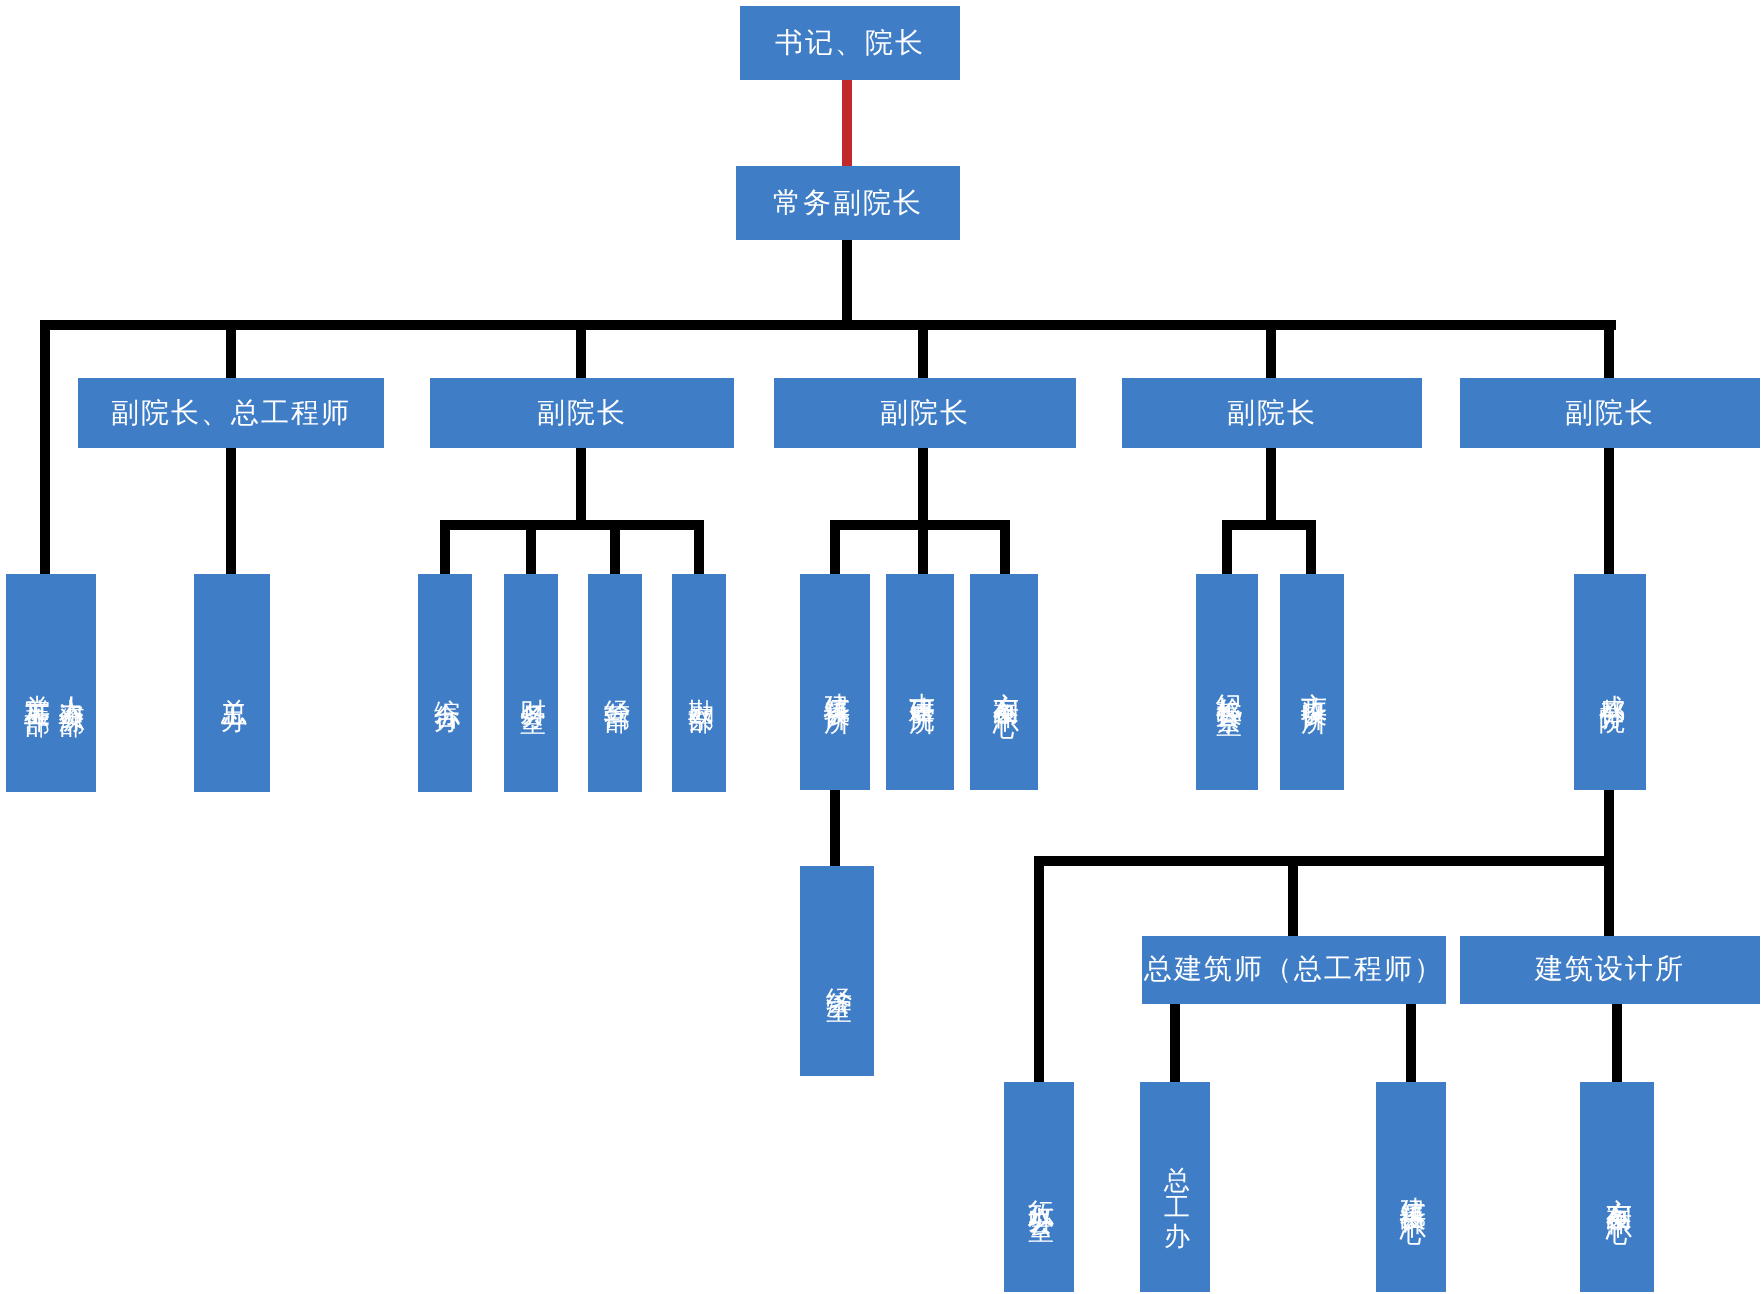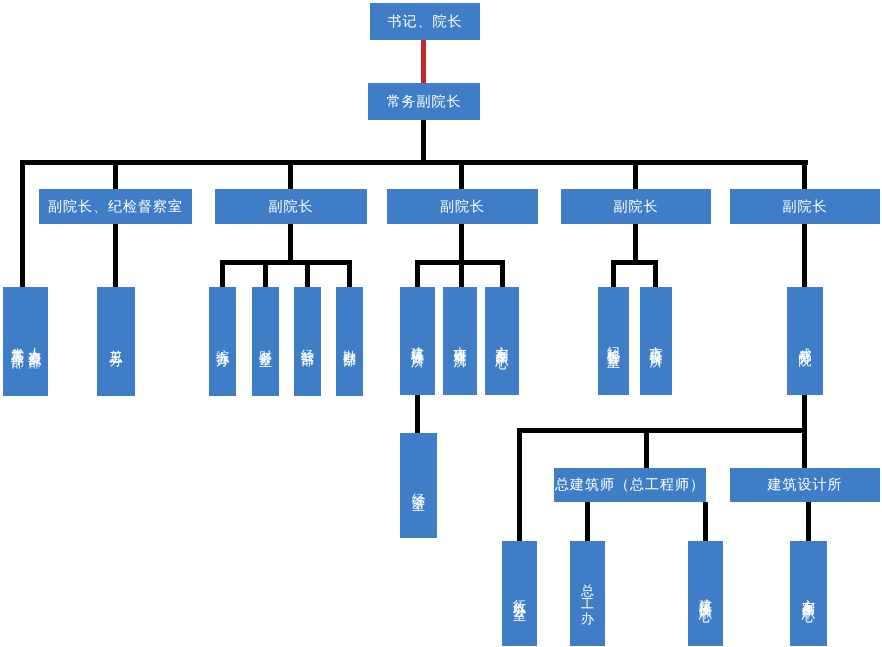--- a/index.html
+++ b/index.html
@@ -110,21 +110,21 @@
   <div class="line" style="left:644px;top:428px;width:5px;height:40px"></div>
   <div class="line" style="left:802px;top:428px;width:5px;height:40px"></div>
 
   <div class="line" style="left:585px;top:502px;width:5px;height:39px"></div>
   <div class="line" style="left:703px;top:502px;width:5px;height:39px"></div>
   <div class="line" style="left:806px;top:502px;width:5px;height:39px"></div>
 
   <div class="node hbox" style="left:370px;top:3px;width:110px;height:37px">书记、院长</div>
   <div class="node hbox" style="left:368px;top:83px;width:112px;height:37px">常务副院长</div>
 
-  <div class="node hbox" style="left:39px;top:189px;width:153px;height:35px">副院长、纪检督察室</div>
+  <div class="node hbox" style="left:39px;top:189px;width:153px;height:35px">副院长、总工程师</div>
   <div class="node hbox" style="left:215px;top:189px;width:152px;height:35px">副院长</div>
   <div class="node hbox" style="left:387px;top:189px;width:151px;height:35px">副院长</div>
   <div class="node hbox" style="left:561px;top:189px;width:150px;height:35px">副院长</div>
   <div class="node hbox" style="left:730px;top:189px;width:150px;height:35px">副院长</div>
 
   <div class="node vwide" style="left:3px;top:287px;width:45px;height:109px">
     <span class="vcol">党群工作部</span>
     <span class="vcol">人力资源部</span>
   </div>
   <div class="node vbox" style="left:97px;top:287px;width:38px;height:109px">总工办</div>
@@ -134,21 +134,21 @@
   <div class="node vbox" style="left:336px;top:287px;width:27px;height:109px">勘察部</div>
   <div class="node vbox" style="left:400px;top:287px;width:35px;height:108px">建筑设计所</div>
   <div class="node vbox" style="left:443px;top:287px;width:34px;height:108px">古建研究所</div>
   <div class="node vbox" style="left:485px;top:287px;width:34px;height:108px">方案创作中心</div>
   <div class="node vbox" style="left:598px;top:287px;width:31px;height:108px">纪检督察室</div>
   <div class="node vbox" style="left:640px;top:287px;width:32px;height:108px">市政设计所</div>
   <div class="node vbox" style="left:787px;top:287px;width:36px;height:108px">成都分院</div>
 
   <div class="node vbox" style="left:400px;top:433px;width:37px;height:105px">经济室</div>
 
-  <div class="node hbox" style="left:554px;top:468px;width:152px;height:34px">总建筑师（总工程师）</div>
+  <div class="node hbox" style="left:571px;top:468px;width:152px;height:34px">总建筑师（总工程师）</div>
   <div class="node hbox" style="left:730px;top:468px;width:150px;height:34px">建筑设计所</div>
 
   <div class="node vbox" style="left:502px;top:541px;width:35px;height:105px">行政办公室</div>
   <div class="node vbox spread" style="left:570px;top:541px;width:35px;height:105px">总工办</div>
   <div class="node vbox" style="left:688px;top:541px;width:35px;height:105px">建筑设计中心</div>
   <div class="node vbox" style="left:790px;top:541px;width:37px;height:105px">方案创作中心</div>
 
 </div>
 
 </body></html>

